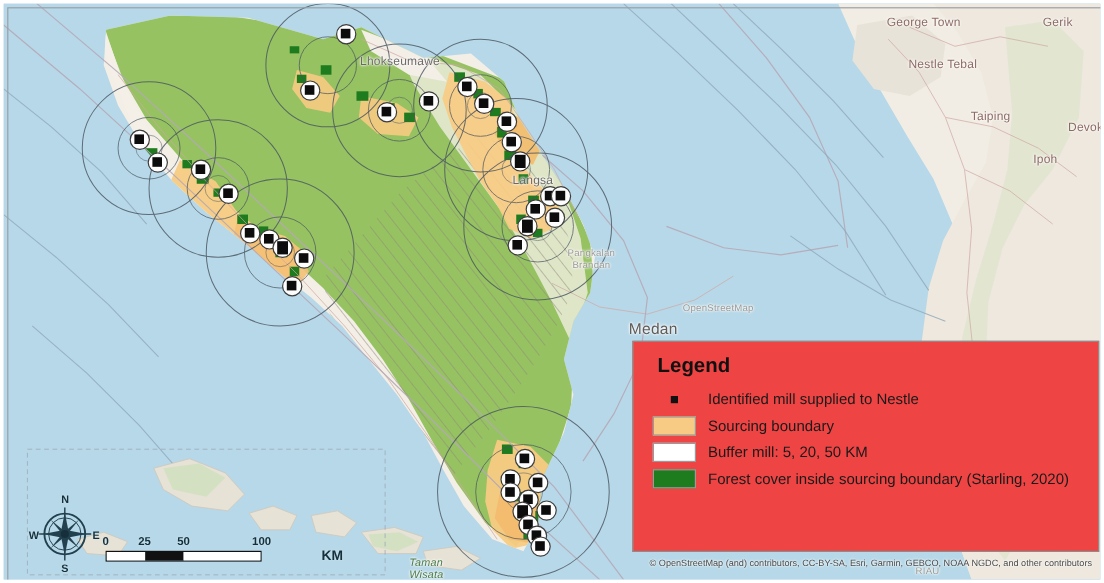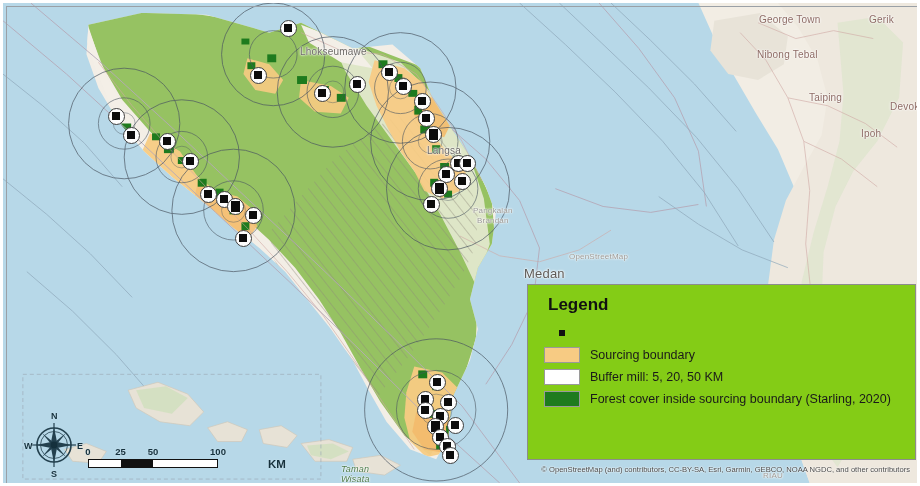--- a/index.html
+++ b/index.html
@@ -61,21 +61,21 @@
   .place.big { font-size: 13px; color: #5d5a57; }
   .place.my  { color: #8d6a63; }
   .place.park{ color: #4a7a4a; font-style: italic; font-size: 9px; margin-top: 12px; }
   .place.faint { color: #9a9894; font-size: 8px; }
 
   
   #legend {
     position: absolute;
     left: 524px; top: 281px;
     width: 389px; height: 176px;
-    background: #84cc16;
+    background: #ef4444;
     border: 1px solid #8c8c8c;
     z-index: 50;
     padding: 9px 12px 6px 12px;
   }
   #legend-title {
     font-size: 17px; font-weight: bold; color: #111;
     margin: 1px 0 7px 8px;
   }
   .legend-row {
     display: flex; align-items: center;
@@ -379,23 +379,23 @@
   <div id="place-layer">
       <div class="place" style="left: 297px; top: 43px;">Lhokseumawe</div>
       <div class="place" style="left: 424px; top: 142px;">Langsa</div>
       <div class="place faint" style="left: 470px; top: 203px;">Pangkalan</div>
       <div class="place faint" style="left: 474px; top: 213px;">Brandan</div>
       <div class="place big" style="left: 521px; top: 263px;">Medan</div>
       <div class="place faint" style="left: 566px; top: 249px;">OpenStreetMap</div>
       <div class="place park" style="left: 338px; top: 449px;">Taman</div>
       <div class="place park" style="left: 338px; top: 459px;">Wisata</div>
       <div class="place park" style="left: 325px; top: 469px;">Alam Kepulauan</div>
-      <div class="place my" style="left: 756px; top: 11px;">George Town</div>
+      <div class="place my" style="left: 736px; top: 11px;">George Town</div>
       <div class="place my" style="left: 866px; top: 11px;">Gerik</div>
-      <div class="place my" style="left: 754px; top: 46px;">Nibong Tebal</div>
+      <div class="place my" style="left: 754px; top: 46px;">Nestle Tebal</div>
       <div class="place my" style="left: 806px; top: 89px; text-align: center;">Taiping</div>
       <div class="place my" style="left: 843px; top: 98px; margin-left: 44px;">Devok</div>
       <div class="place my" style="left: 858px; top: 125px;">Ipoh</div>
       <div class="place faint" style="left: 760px; top: 468px;">RIAU</div>
     </div>
 
   <div id="compass">
     <svg viewBox="0 0 60 68" width="60" height="68">
       <circle cx="30" cy="34" r="17" fill="none" stroke="#23404e" stroke-width="1.6"></circle>
       <circle cx="30" cy="34" r="13.5" fill="none" stroke="#23404e" stroke-width="0.8"></circle>
@@ -438,20 +438,21 @@
     <span id="scale-unit">KM</span>
   </div>
 
   <div id="legend">
     <div id="legend-title">Legend</div>
     <div id="legend-rows">
         <div class="legend-row">
           <div class="swatch-wrap">
             <div class="sw sw-dot"></div>
           </div>
+          <span class="legend-label">Identified mill supplied to Nestle</span>
         </div>
         <div class="legend-row">
           <div class="swatch-wrap">
             <div class="sw" style="background: rgb(247, 203, 131);"></div>
           </div>
           <span class="legend-label">Sourcing boundary</span>
         </div>
         <div class="legend-row">
           <div class="swatch-wrap">
             <div class="sw" style="background: rgb(255, 255, 255);"></div>

